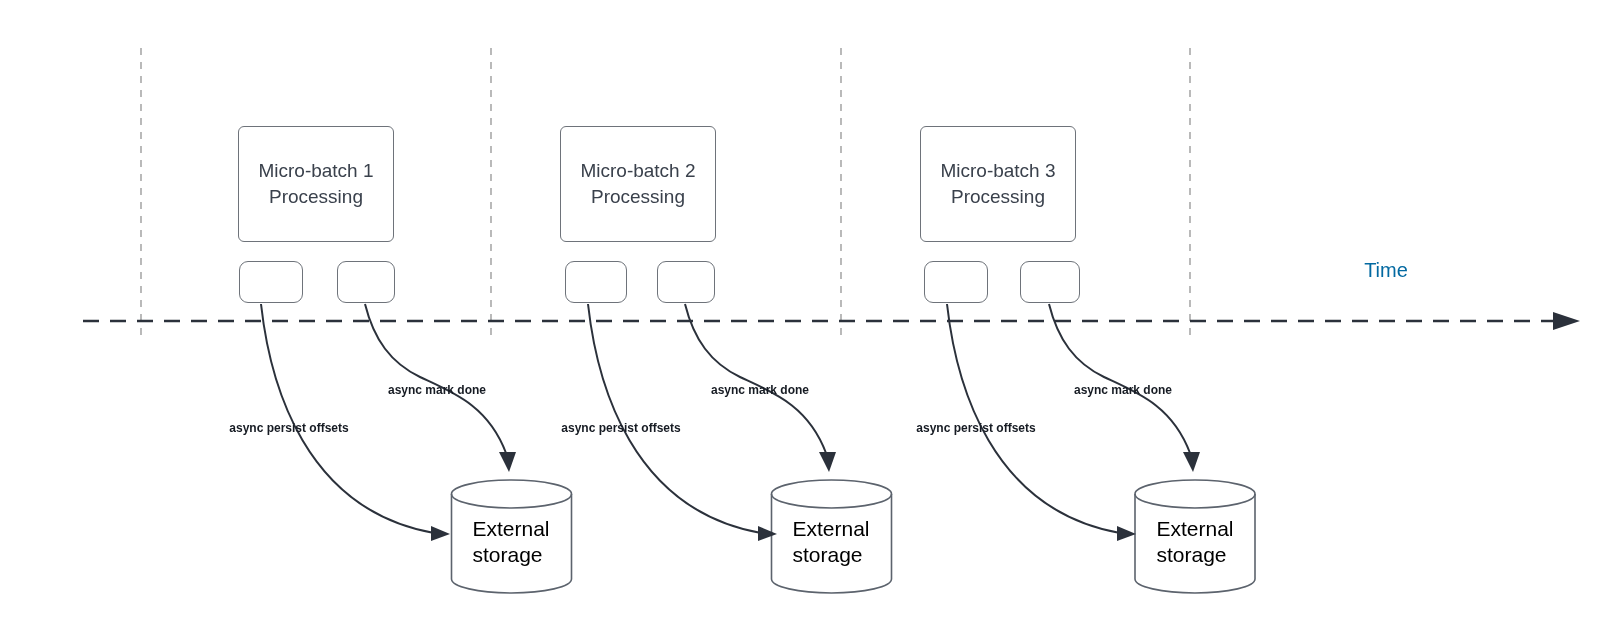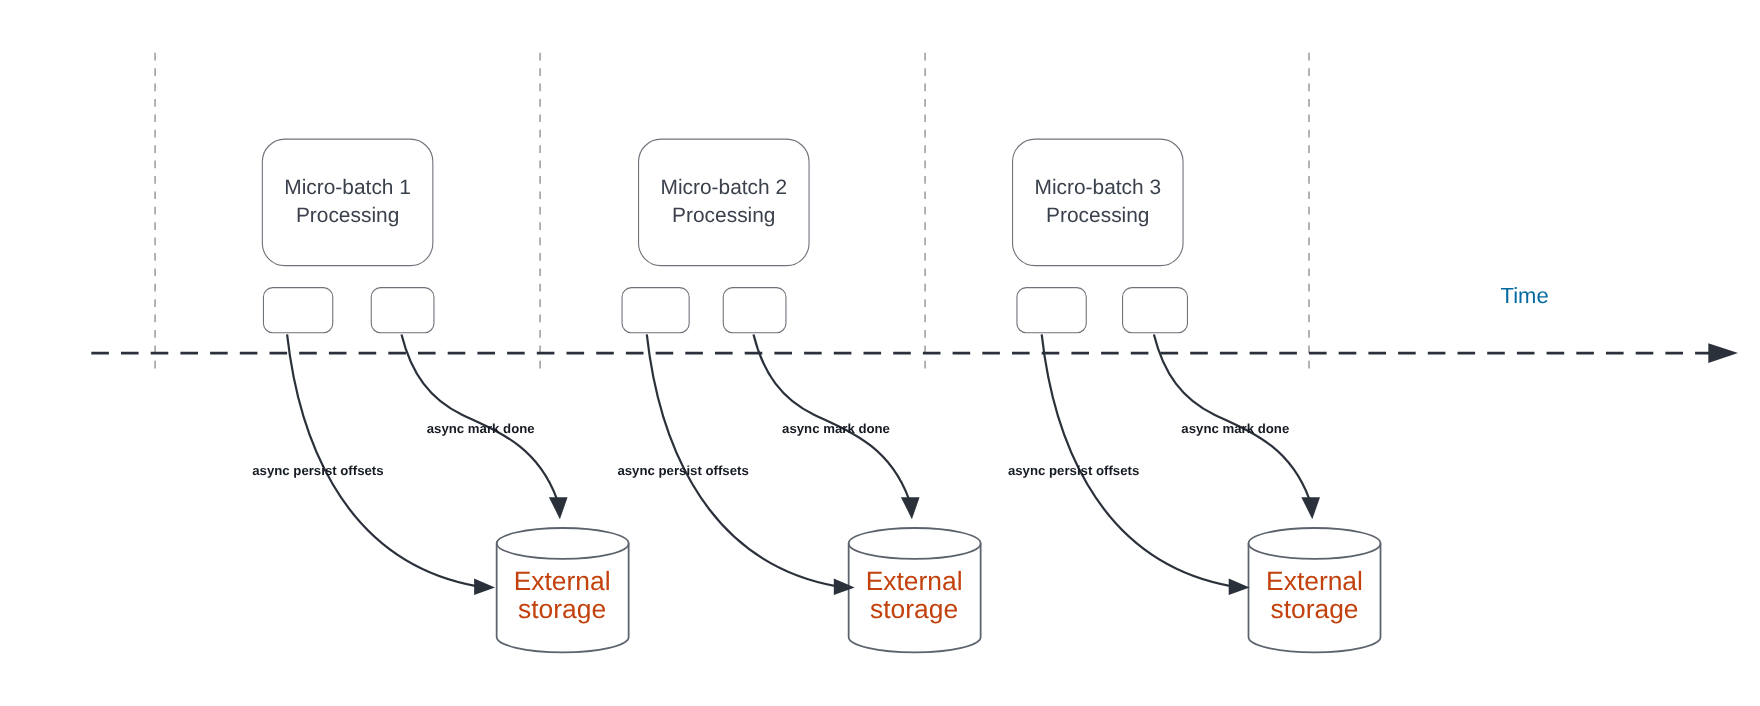--- a/index.html
+++ b/index.html
@@ -19,21 +19,21 @@
     position: absolute;
     left: 0;
     top: 0;
   }
 
   .batch-box {
     position: absolute;
     width: 156px;
     height: 116px;
     border: 1.6px solid #6e737a;
-    border-radius: 21px;
+    border-radius: 6px;
     background: #ffffff;
     display: flex;
     align-items: center;
     justify-content: center;
     text-align: center;
     color: #3a414c;
     font-size: 19px;
     line-height: 26px;
     box-sizing: border-box;
   }
@@ -50,23 +50,22 @@
     transform: translate(-50%, -50%);
     font-size: 12px;
     font-weight: bold;
     color: #161b23;
     white-space: nowrap;
     background: transparent;
   }
   .storage-label {
     position: absolute;
     transform: translateX(-50%);
-    text-align: center;
-    color: #c2410c;
-    font-size: 24px;
+    color: #000000;
+    font-size: 21px;
     line-height: 26px;
     white-space: nowrap;
   }
   .time-label {
     position: absolute;
     transform: translate(-50%, -50%);
     font-size: 20px;
     color: #0369a1;
     white-space: nowrap;
   }
@@ -140,21 +139,21 @@
   </div>
   <div class="task-box" style="left:239px; top:261px; width:64px;"></div>
   <div class="task-box" style="left:337px; top:261px; width:58px;"></div>
   <div class="conn-label" style="left:289px; top:428px;">async persist offsets</div>
   <div class="conn-label" style="left:437px; top:390px;">async mark done</div>
   <div class="storage-label" style="left:511px; top:516px;">
     <div>External</div>
     <div>storage</div>
   </div>
 
-  <div class="batch-box" style="left:580px; top:126px;">
+  <div class="batch-box" style="left:560px; top:126px;">
     <div>
       <div>Micro-batch 2</div>
       <div>Processing</div>
     </div>
   </div>
   <div class="task-box" style="left:565px; top:261px; width:62px;"></div>
   <div class="task-box" style="left:657px; top:261px; width:58px;"></div>
   <div class="conn-label" style="left:621px; top:428px;">async persist offsets</div>
   <div class="conn-label" style="left:760px; top:390px;">async mark done</div>
   <div class="storage-label" style="left:831px; top:516px;">

